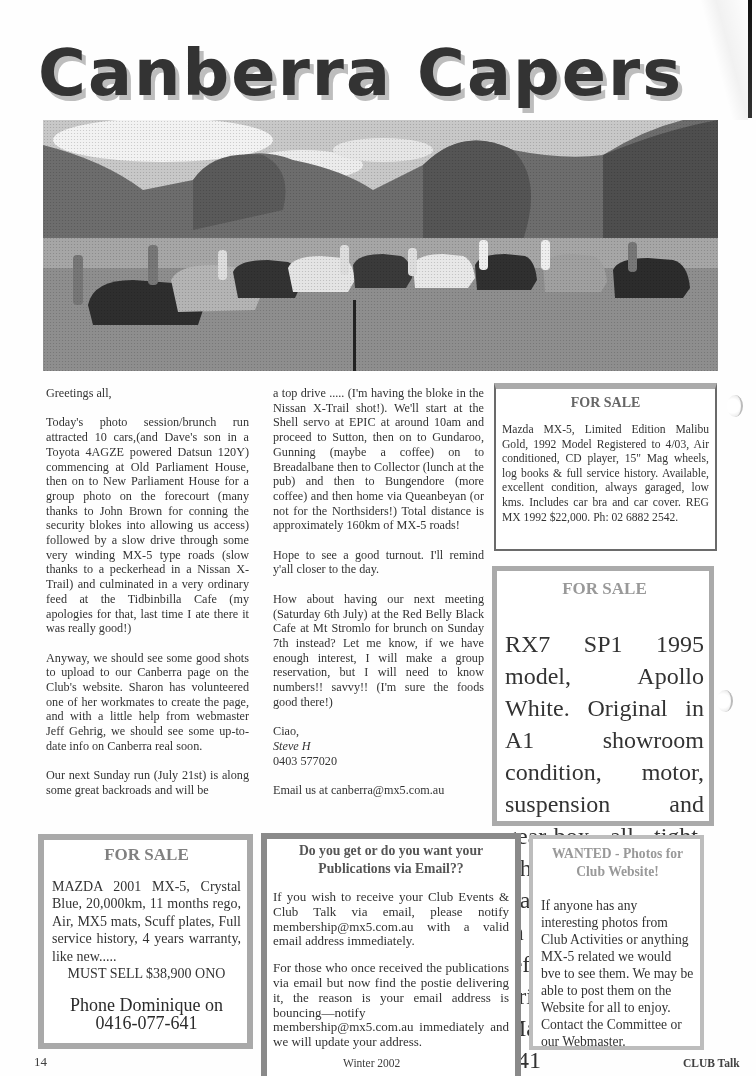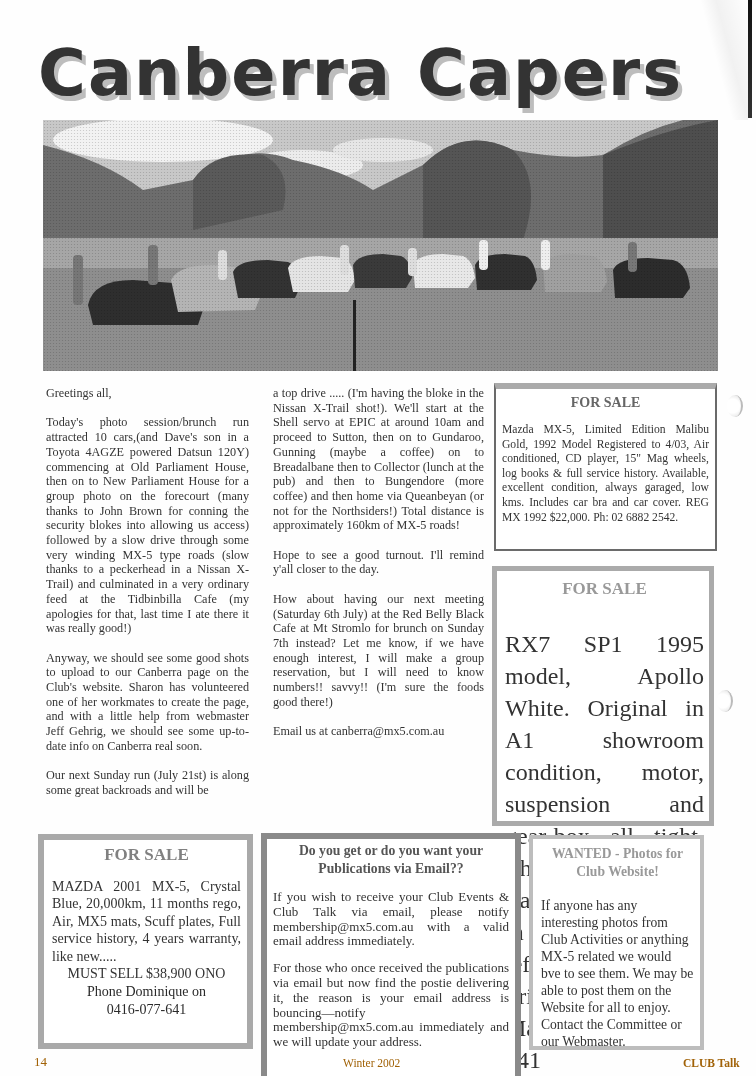--- a/index.html
+++ b/index.html
@@ -56,39 +56,39 @@
   }
   .fs2 .head { font-size:17px; line-height:30px; color:#999; margin-bottom:24px; }
   .fs2 .body { font-size:24px; line-height:32px; }
   .fs3 {
     left:38px; top:834px; width:215px; height:215px;
     border:6px solid #a9a9a9; padding:2px 6px 0 8px;
   }
   .fs3 .head { font-size:17px; line-height:26px; color:#808080; margin-bottom:10px; }
   .fs3 .body { font-size:14px; line-height:17.4px; }
   .fs3 .center { text-align:center; }
-  .fs3 .phone { margin-top:1px; text-align:center; font-size:14px; line-height:17.4px; }
+  .fs3 .phone { margin-top:15px; text-align:center; font-size:18px; line-height:17.4px; }
   .email {
     left:261px; top:833px; width:260px; height:261px;
     border:6px solid #8a8a8a; padding:3px 6px 0 6px;
   }
   .email .head { font-size:13.7px; line-height:18px; color:#555; margin-bottom:12px; }
   .email .body { font-size:13px; line-height:14.8px; }
   .email .body p { margin:0 0 12px 0; }
   .wanted {
     left:529px; top:835px; width:175px; height:215px;
     border:4px solid #bdbdbd; padding:6px 6px 0 8px;
   }
   .wanted .head { font-size:13.6px; line-height:18px; color:#999; margin-bottom:16px; }
   .wanted .body { font-size:13.6px; line-height:17px; text-align:left; }
   .hole {
     position:absolute; width:14px; height:22px; border-radius:50%;
     border-right:2px solid #bbb; background:radial-gradient(circle at 40% 50%, #fff 50%, #ddd 100%);
   }
-  .footer { position:absolute; top:1057px; font-size:11.5px; color:#a16207;text-align:right; }
+  .footer { position:absolute; top:1057px; font-size:11.5px; color:#404040;text-align:right; }
   .f-page { left:34px; font-size:13px; top:1054px; }
   .f-issue { left:343px; }
   .f-mag { left:683px; font-weight:bold; }
 </style>
 </head>
 <body>
 
 <div class="edge-shade"></div>
 <div class="edge-line"></div>
 
@@ -141,20 +141,25 @@
   <p>Greetings all,</p>
   <p>Today's photo session/brunch run attracted 10 cars,(and Dave's son in a Toyota 4AGZE powered Datsun 120Y) commencing at Old Parliament House, then on to New Parliament House for a group photo on the forecourt (many thanks to John Brown for conning the security blokes into allowing us access) followed by a slow drive through some very winding MX-5 type roads (slow thanks to a peckerhead in a Nissan X-Trail) and culminated in a very ordinary feed at the Tidbinbilla Cafe (my apologies for that, last time I ate there it was really good!)</p>
   <p>Anyway, we should see some good shots to upload to our Canberra page on the Club's website. Sharon has volunteered one of her workmates to create the page, and with a little help from webmaster Jeff Gehrig, we should see some up-to-date info on Canberra real soon.</p>
   <p style="margin:0;">Our next Sunday run (July 21st) is along some great backroads and will be</p>
 </div>
 
 <div class="col col2">
   <p>a top drive ..... (I'm having the bloke in the Nissan X-Trail shot!). We'll start at the Shell servo at EPIC at around 10am and proceed to Sutton, then on to Gundaroo, Gunning (maybe a coffee) on to Breadalbane then to Collector (lunch at the pub) and then to Bungendore (more coffee) and then home via Queanbeyan (or not for the Northsiders!) Total distance is approximately 160km of MX-5 roads!</p>
   <p>Hope to see a good turnout. I'll remind y'all closer to the day.</p>
   <p>How about having our next meeting (Saturday 6th July) at the Red Belly Black Cafe at Mt Stromlo for brunch on Sunday 7th instead? Let me know, if we have enough interest, I will make a group reservation, but I will need to know numbers!! savvy!! (I'm sure the foods good there!)</p>
+  <p>
+    <span>Ciao,</span><br>
+    <i>Steve H</i><br>
+    <span>0403 577020</span>
+  </p>
   <p style="margin:0;">Email us at canberra@mx5.com.au</p>
 </div>
 
 <div class="box fs1">
   <div class="head">FOR SALE</div>
   <div class="body">Mazda MX-5, Limited Edition Malibu Gold, 1992 Model Registered to 4/03, Air conditioned, CD player, 15" Mag wheels, log books &amp; full service history. Available, excellent condition, always garaged, low kms. Includes car bra and car cover. REG MX 1992 $22,000. Ph: 02 6882 2542.</div>
 </div>
 <div class="hole" style="left:727px; top:395px;"></div>
 
 <div class="box fs2">

